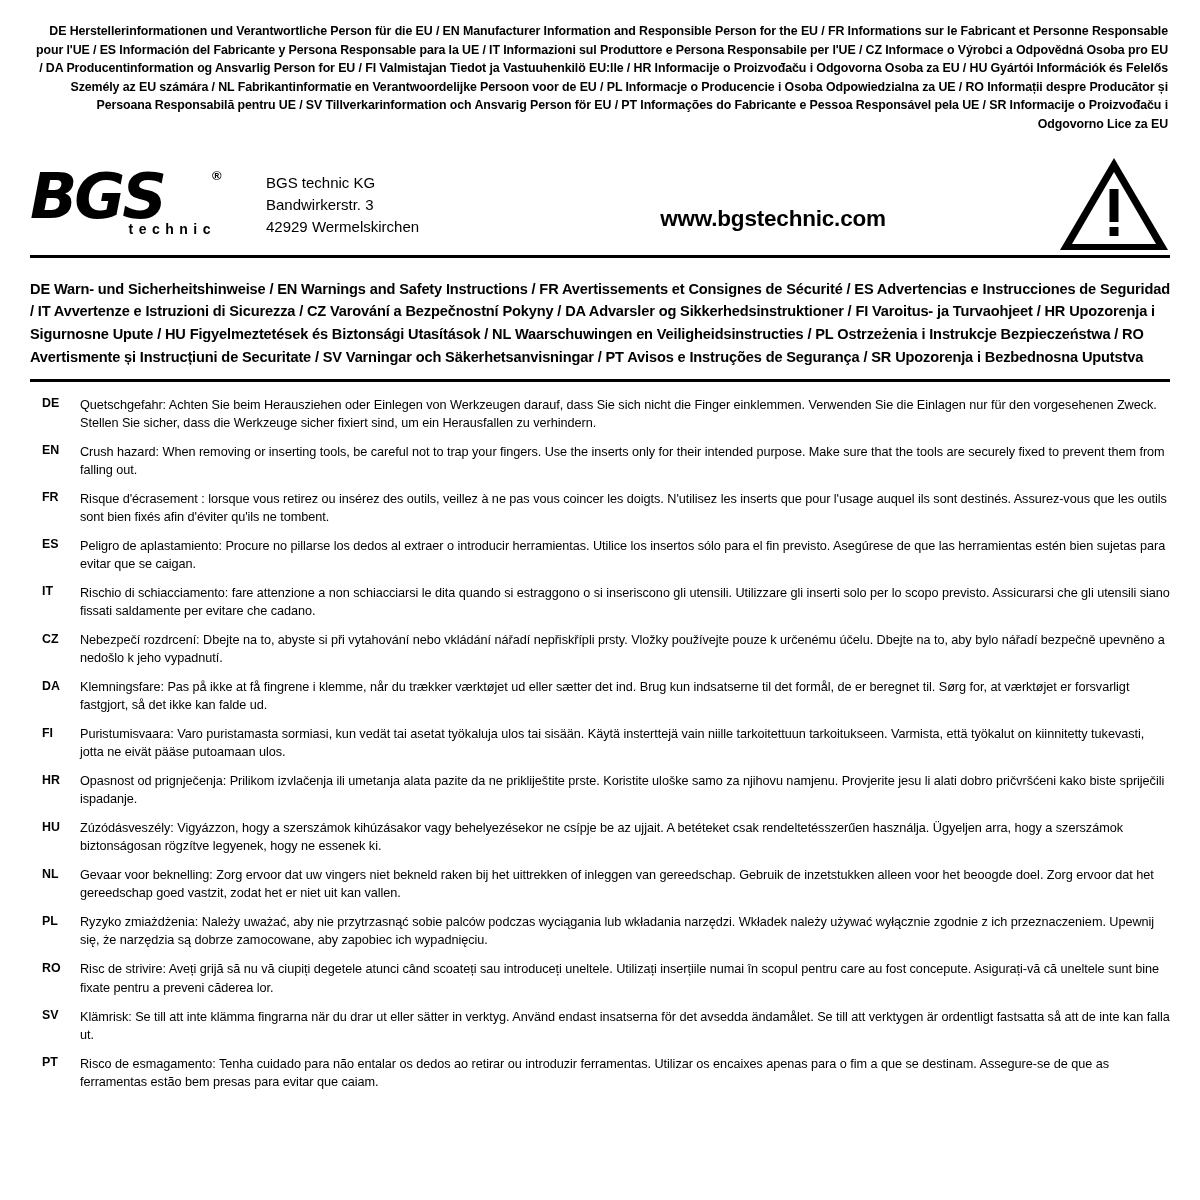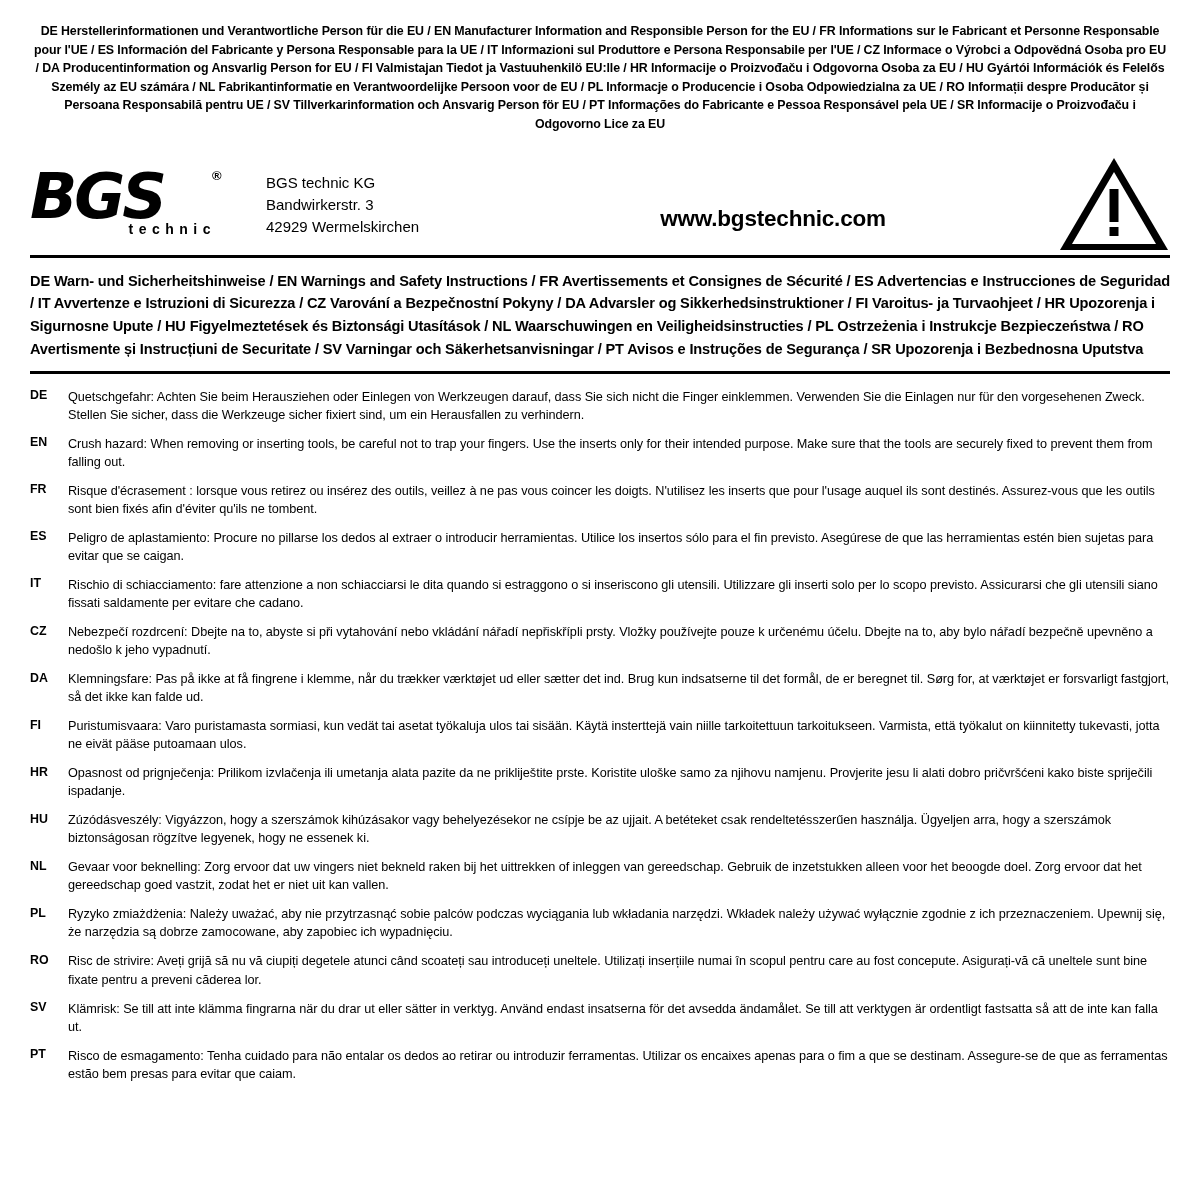--- a/index.html
+++ b/index.html
@@ -21,21 +21,21 @@
     box-sizing: border-box;
     padding: 22px 30px 0 30px;
   }
 
   
   .manufacturer-block {
     font-size: 12.4px;
     font-weight: bold;
     line-height: 1.5;
     letter-spacing: -0.1px;
-    text-align: center;
+    text-align: right;
     padding: 0 2px 0 2px;
   }
 
   
   .company-bar {
     display: flex;
     align-items: center;
     margin-top: 16px;
     padding-bottom: 3px;
     border-bottom: 3px solid #000;
@@ -100,32 +100,33 @@
     align-items: center;
     padding-top: 6px;
   }
   .warn-tri {
     width: 112px;
     height: 96px;
   }
 
   
   .section-heading {
-    margin-top: 12px;
+    margin-top: 20px;
     font-size: 14.6px;
     font-weight: bold;
     line-height: 1.56;
     letter-spacing: -0.15px;
     padding-bottom: 10px;
     border-bottom: 3px solid #000;
   }
 
   
   .instructions {
     margin-top: 14px;
+    margin-left: 12px;
   }
   .instr-row {
     display: flex;
     align-items: flex-start;
     margin-bottom: 11px;
   }
   .instr-code {
     flex: 0 0 38px;
     font-size: 12.4px;
     font-weight: bold;

